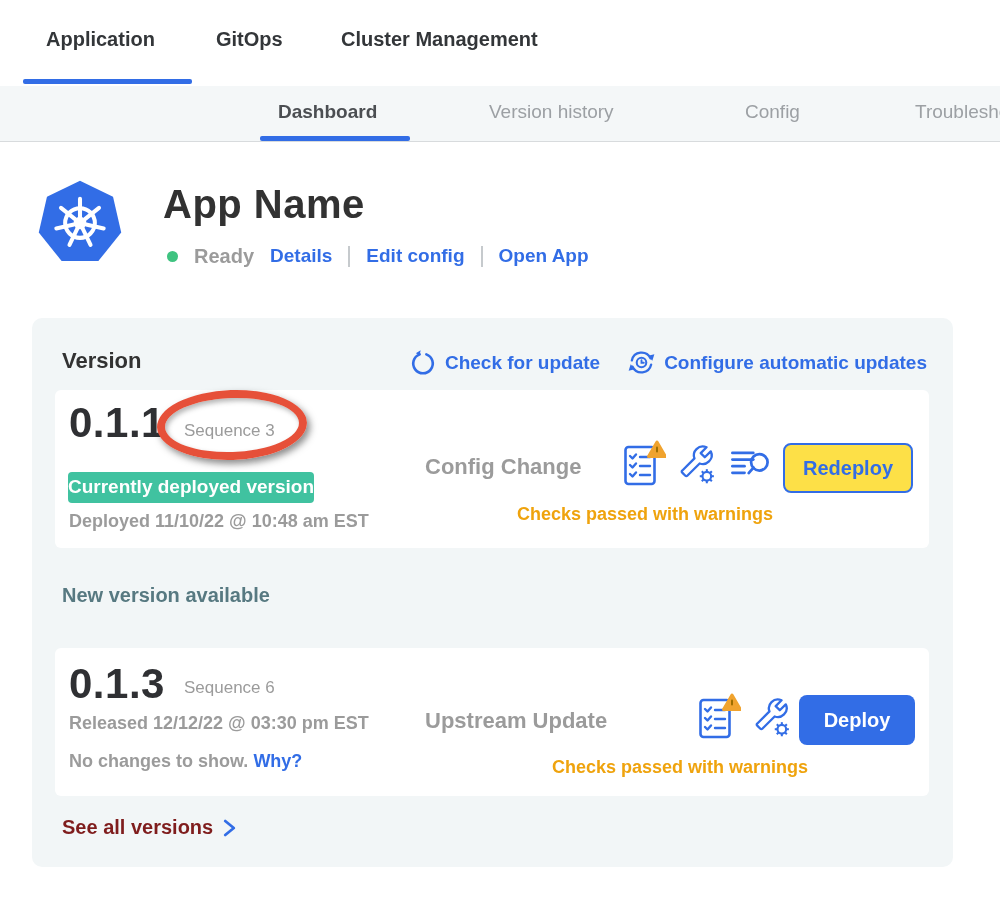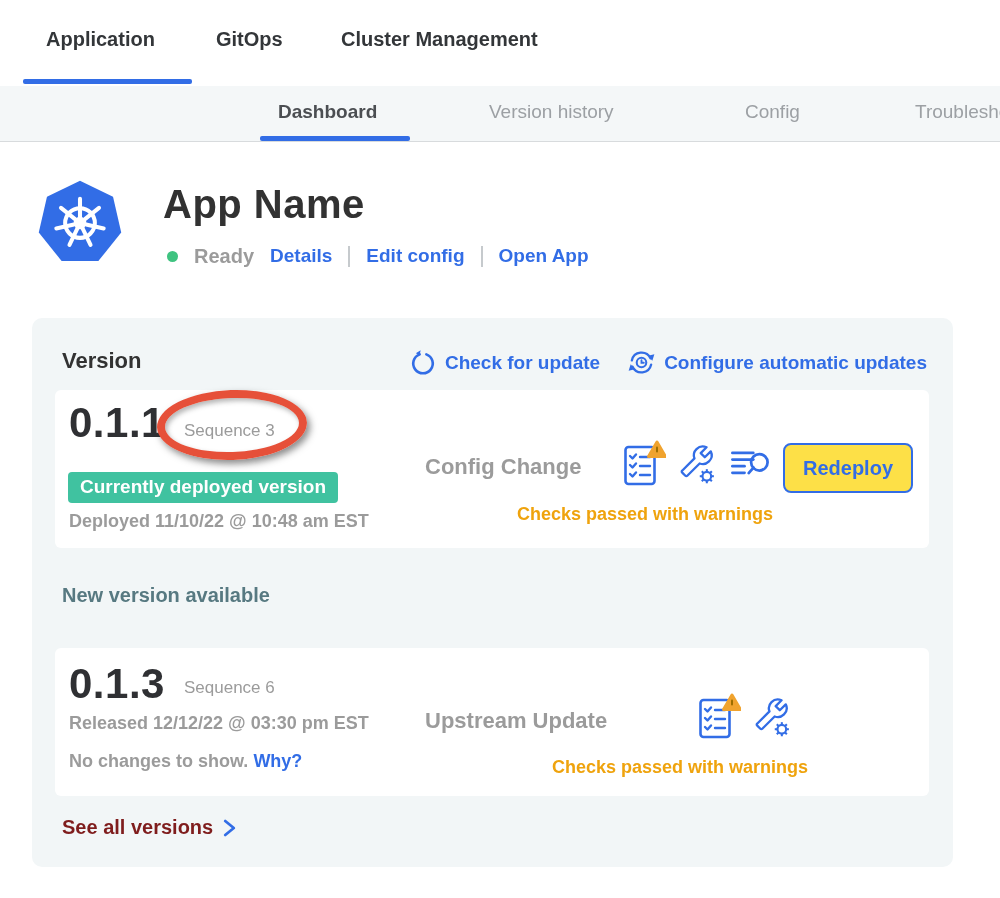--- a/index.html
+++ b/index.html
@@ -41,21 +41,21 @@
   #card-current{top:72px;height:158px;}
   #card-available{top:330px;height:148px;}
 
   .ver-num{position:absolute;left:14px;font-size:42px;line-height:44px;font-weight:800;color:#2f3033;letter-spacing:.5px;}
   .ver-seq{position:absolute;left:129px;font-size:17px;color:#9b9b9b;}
   .gray-line{position:absolute;left:14px;font-size:18px;font-weight:700;color:#9b9b9b;}
   .source-label{position:absolute;left:370px;font-size:22px;font-weight:700;color:#9b9b9b;}
   .checks-line{position:absolute;font-size:18px;font-weight:700;color:#efa30d;text-align:center;}
 
   #deployed-badge{position:absolute;left:13px;top:82px;background:#40c2a0;color:#fff;
-                  font-size:19px;font-weight:700;padding:4px 12px 5px;border-radius:4px;}
+                  font-size:19px;font-weight:700;padding:4px 0 5px;border-radius:4px;}
 
   .icon-row{position:absolute;display:flex;align-items:center;gap:13px;}
   .mini-icon{cursor:pointer;display:block;}
 
   .btn{position:absolute;display:flex;align-items:center;justify-content:center;
        font-size:20px;font-weight:700;border-radius:8px;cursor:pointer;box-sizing:border-box;}
   #redeploy-btn{left:728px;top:53px;width:130px;height:50px;background:#fde047;border:2px solid #326de6;color:#326de6;}
   #deploy-btn{left:744px;top:47px;width:116px;height:50px;background:#326de6;border:none;color:#fff;}
 
   #new-version-heading{left:30px;top:266px;font-size:20px;font-weight:700;color:#577981;text-align:center;}
@@ -235,20 +235,21 @@
               <line x1="18.1" y1="26.4" x2="16.8" y2="27.7"></line>
             <line x1="17.1" y1="24" x2="15.3" y2="24"></line>
               <line x1="18.1" y1="21.6" x2="16.8" y2="20.3"></line>
             <line x1="20.5" y1="20.6" x2="20.5" y2="18.8"></line>
               <line x1="22.9" y1="21.6" x2="24.2" y2="20.3"></line>
             <circle cx="20.5" cy="24" r="3.2" stroke-width="1.6"></circle>
           </g>
         </svg>
       </div>
 
+      <div class="btn" id="deploy-btn">Deploy</div>
       <div class="checks-line nowrap" style="left:400px;width:450px;top:109px;">Checks passed with warnings</div>
     </div>
 
     <div class="abs" id="see-all">
       <span>See all versions</span>
       <svg width="15" height="20" viewBox="0 0 14 18">
         <polyline points="3,2.5 11,9 3,15.5" fill="none" stroke="#326de6" stroke-width="2.6" stroke-linecap="round" stroke-linejoin="round"></polyline>
       </svg>
     </div>
 

